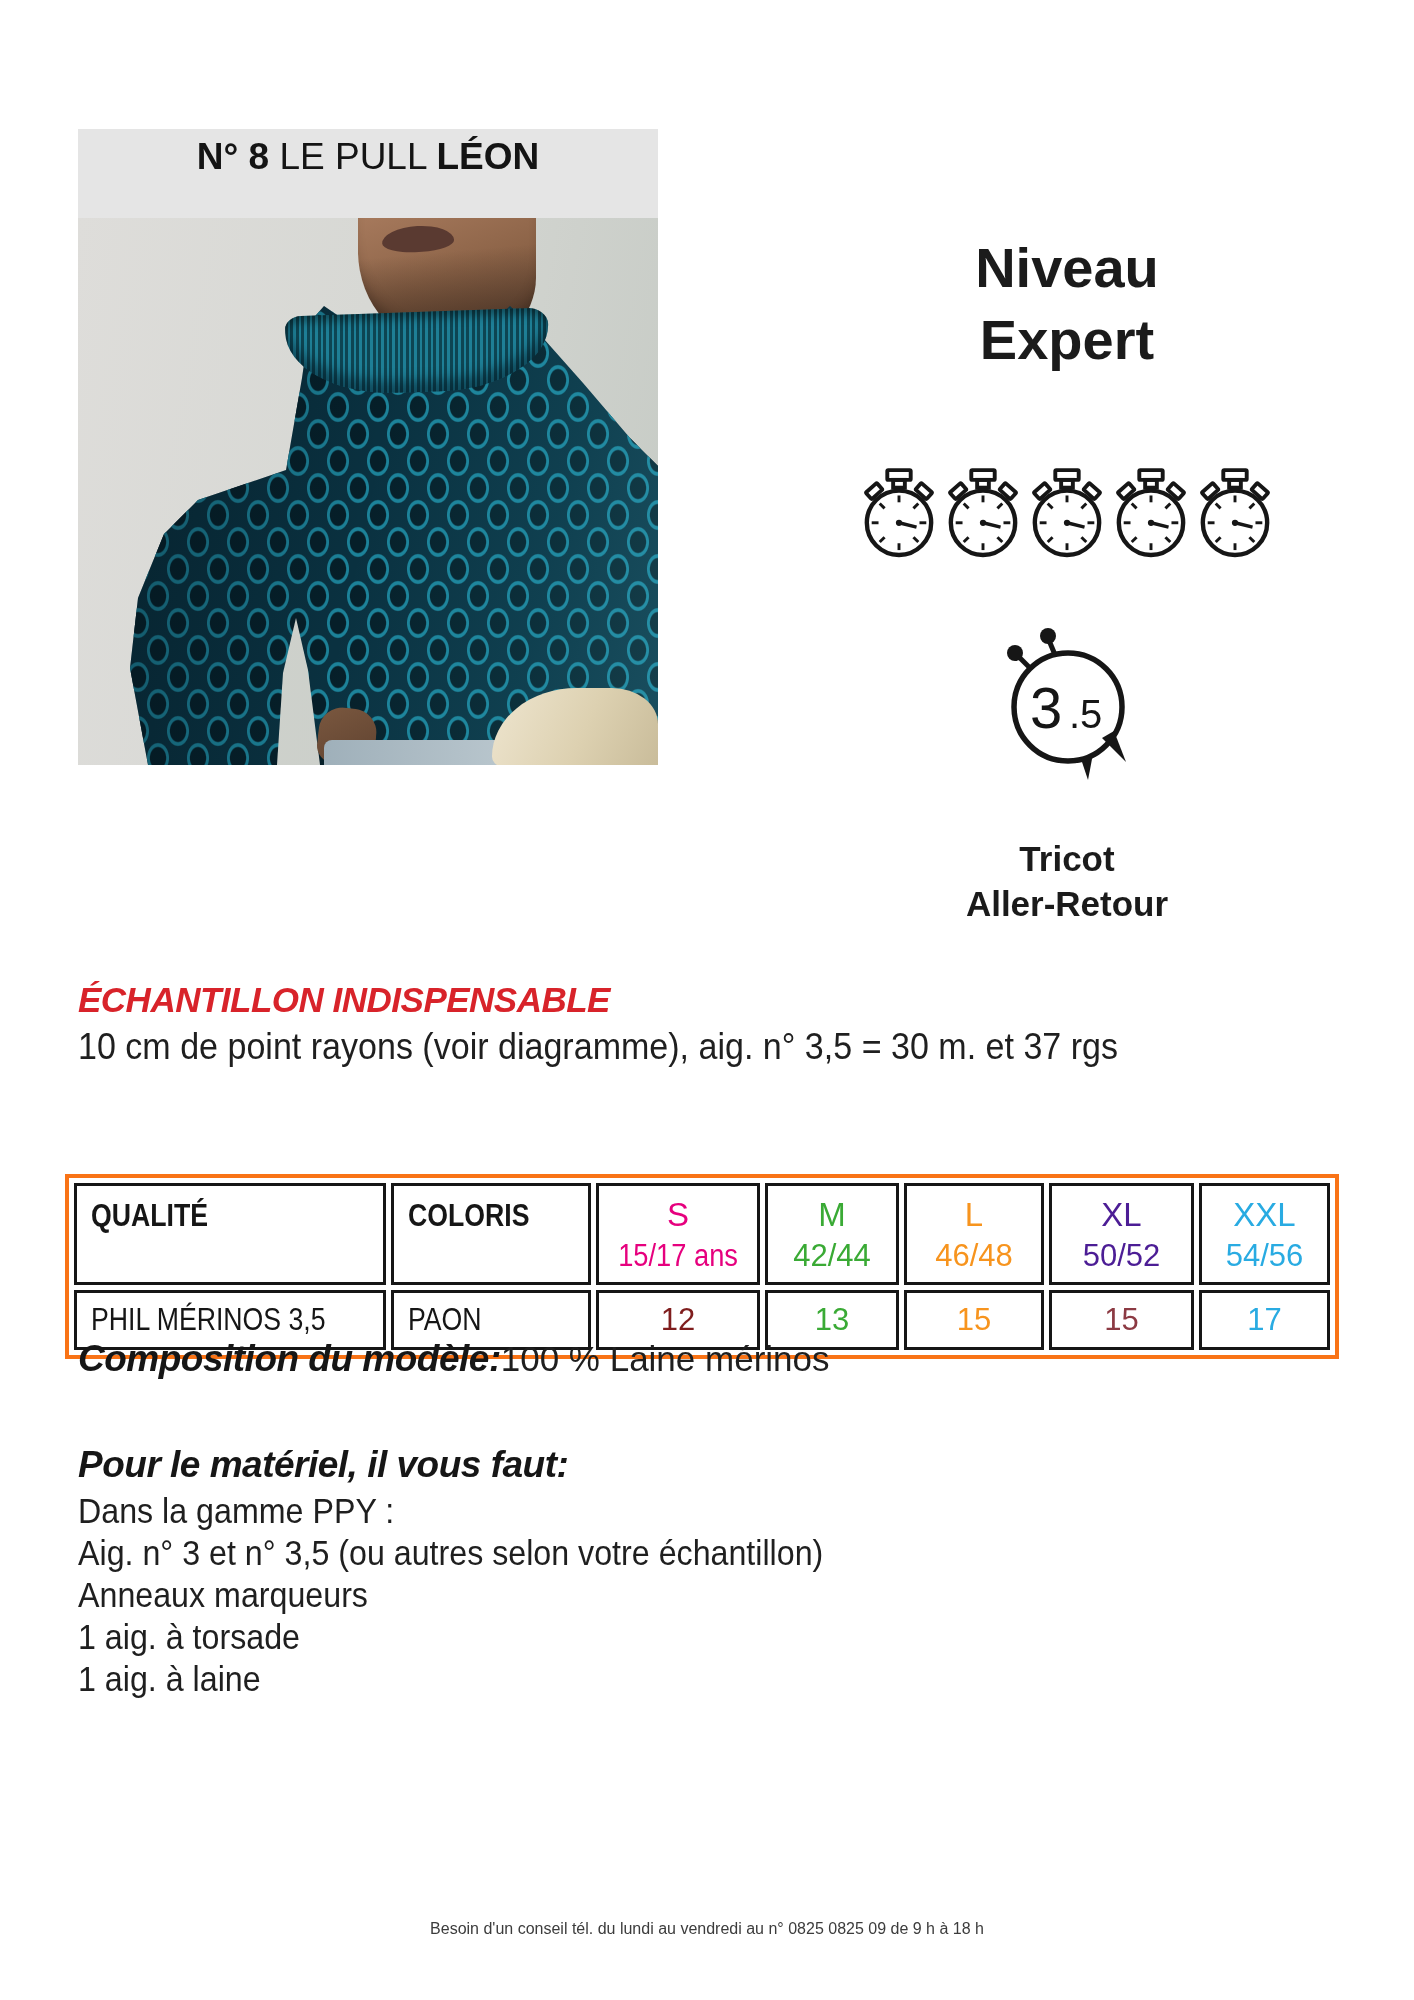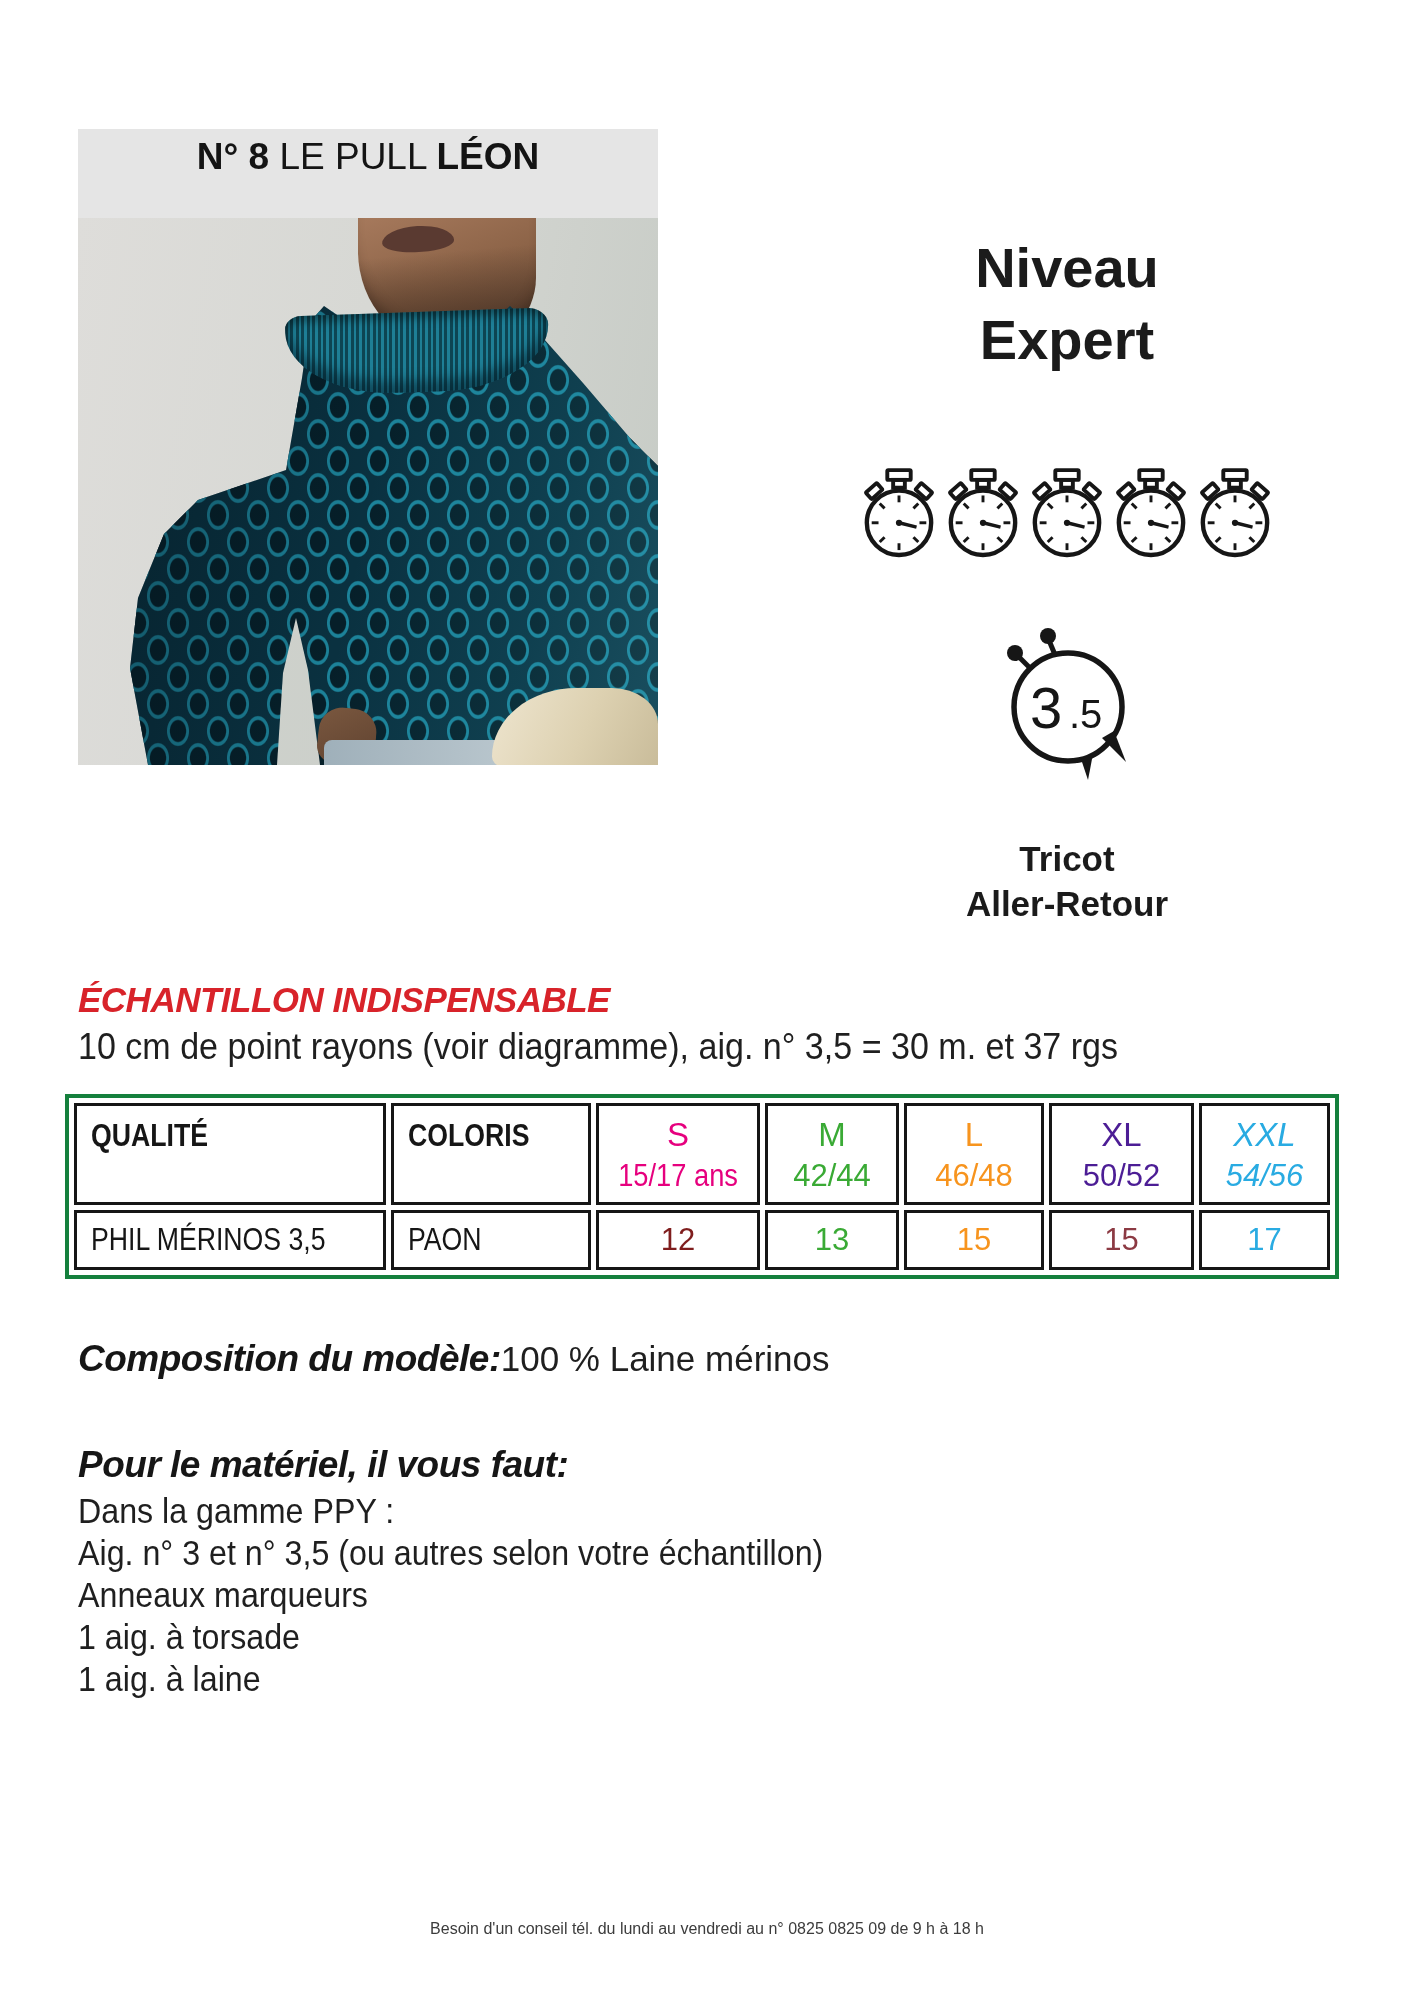--- a/index.html
+++ b/index.html
@@ -63,28 +63,28 @@
   .technique{position:absolute;left:850px;top:836px;width:434px;text-align:center;
     font-size:35px;font-weight:bold;line-height:45px;color:#1b1b1b;}
   
   .gauge-head{position:absolute;left:78px;top:980px;font-size:35px;font-weight:bold;font-style:italic;letter-spacing:-.5px;}
   .gauge-text{position:absolute;left:78px;top:1026px;font-size:37px;color:#1f1f1f;white-space:nowrap;}
   
   .cn{display:inline-block;transform:scaleX(.86);transform-origin:0 50%;white-space:nowrap;}
   .cn92{display:inline-block;transform:scaleX(.92);transform-origin:0 50%;white-space:nowrap;}
   .cnc{display:inline-block;transform:scaleX(.88);transform-origin:50% 50%;white-space:nowrap;}
   
-  .size-table{position:absolute;left:65px;top:1094px;border-collapse:separate;border-spacing:5px;border:4px solid #15803d;background:#fff;}
+  .size-table{position:absolute;left:65px;top:1174px;border-collapse:separate;border-spacing:5px;border:4px solid #f97316;background:#fff;}
   .size-table th,.size-table td{border:3px solid #161616;background:#fff;font-weight:normal;}
   .size-table .hl{text-align:left;vertical-align:top;padding:12px 0 0 14px;font-weight:bold;font-size:31px;height:84px;}
   .size-table .hs{text-align:center;vertical-align:top;padding-top:8px;font-size:33px;line-height:41px;height:84px;}
   .size-table .hs .rng{font-size:31px;}
   .size-table .txt{text-align:left;vertical-align:middle;padding-left:14px;font-size:31px;height:52px;}
   .size-table .num{text-align:center;vertical-align:middle;font-size:31px;height:52px;}
-  .wq{width:292px;} .wc{width:180px;} .w0{width:156px;} .w1{width:126px;} .w2{width:132px;} .w3{width:137px;} .w4{width:123px;font-style:italic;}
+  .wq{width:292px;} .wc{width:180px;} .w0{width:156px;} .w1{width:126px;} .w2{width:132px;} .w3{width:137px;} .w4{width:123px;}
   
   .composition{position:absolute;left:78px;top:1338px;white-space:nowrap;}
   .comp-label{font-size:37px;font-weight:bold;font-style:italic;letter-spacing:-.5px;}
   .comp-value{font-size:35px;color:#1f1f1f;}
   .mat-head{position:absolute;left:78px;top:1444px;font-size:37px;font-weight:bold;font-style:italic;letter-spacing:-.5px;}
   .mat-lines{position:absolute;left:78px;top:1490px;font-size:35px;line-height:42px;color:#1f1f1f;}
   .mat-lines p{margin:0;}
   
   .footer{position:absolute;left:0;top:1920px;width:1414px;text-align:center;font-size:16px;color:#3c3c3c;}
   .hidden-defs{position:absolute;width:0;height:0;overflow:hidden;}

